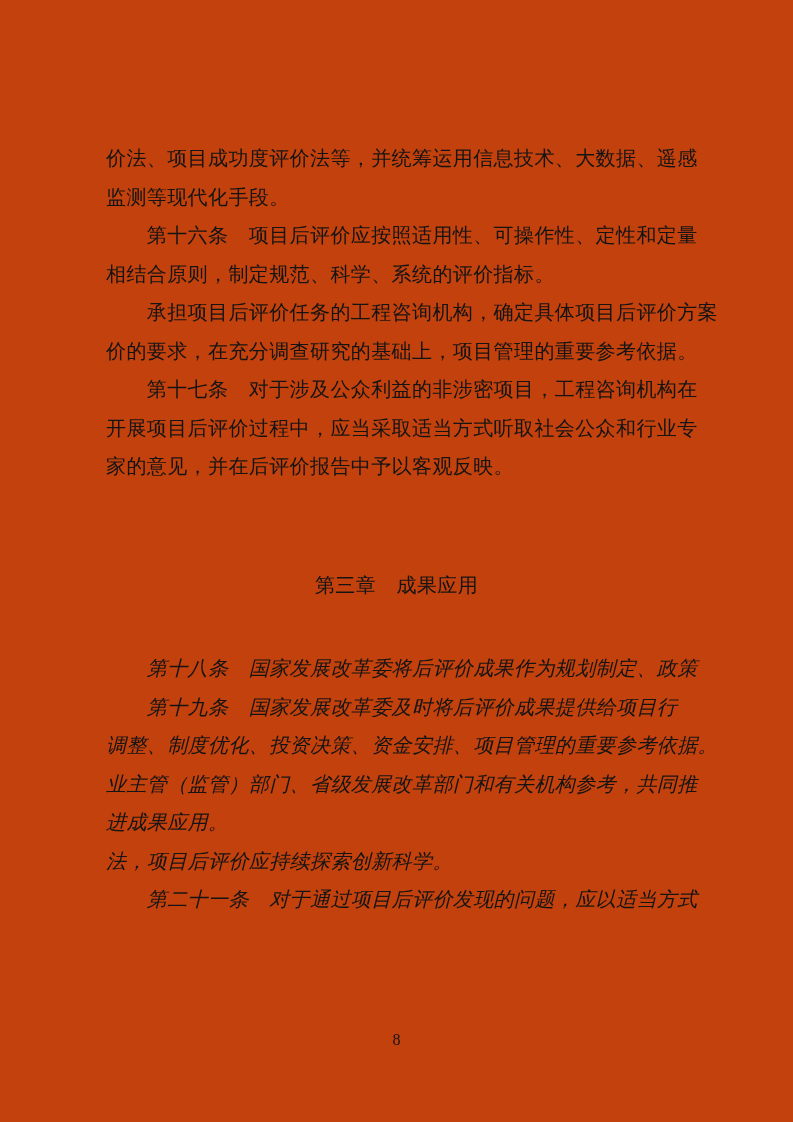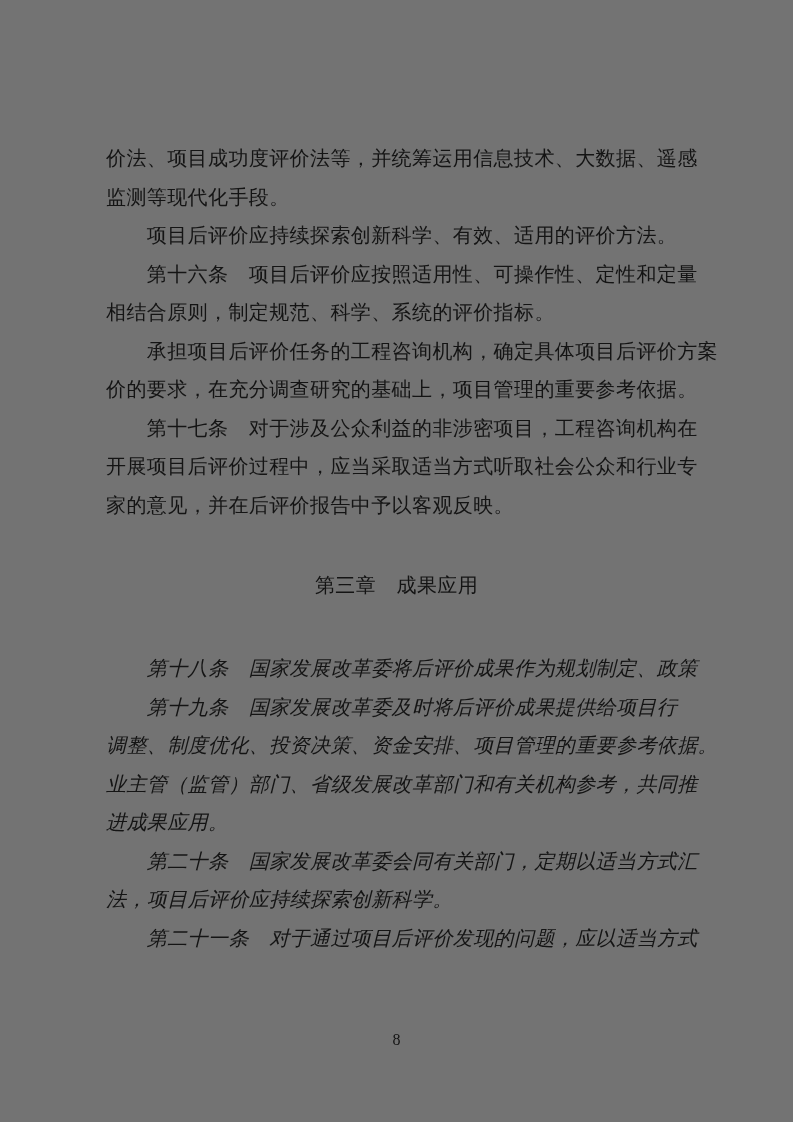--- a/index.html
+++ b/index.html
@@ -4,21 +4,21 @@
 <style>
   html, body {
     margin: 0;
     padding: 0;
     background: #ffffff;
   }
   .page {
     position: relative;
     width: 793px;
     height: 1122px;
-    background: #737373;
+    background: #c2410c;
     overflow: hidden;
     font-family: "Liberation Serif", serif;
     color: #141414;
   }
   .textcol {
     position: absolute;
     left: 106px;
     width: 586px;
   }
   .line {
@@ -55,38 +55,36 @@
   }
 </style>
 </head>
 <body>
 
 <div class="page">
 
   <div class="textcol" id="body-top">
       <div class="line">价法、项目成功度评价法等，并统筹运用信息技术、大数据、遥感</div>
       <div class="line">监测等现代化手段。</div>
-      <div class="line">　　项目后评价应持续探索创新科学、有效、适用的评价方法。</div>
       <div class="line">　　第十六条　项目后评价应按照适用性、可操作性、定性和定量</div>
       <div class="line">相结合原则，制定规范、科学、系统的评价指标。</div>
       <div class="line">　　承担项目后评价任务的工程咨询机构，确定具体项目后评价方案</div>
       <div class="line">价的要求，在充分调查研究的基础上，项目管理的重要参考依据。</div>
       <div class="line">　　第十七条　对于涉及公众利益的非涉密项目，工程咨询机构在</div>
       <div class="line">开展项目后评价过程中，应当采取适当方式听取社会公众和行业专</div>
       <div class="line">家的意见，并在后评价报告中予以客观反映。</div>
     </div>
 
   <div class="chapter-heading">第三章　成果应用</div>
 
   <div class="textcol" id="body-bottom">
       <div class="line">　　第十八条　国家发展改革委将后评价成果作为规划制定、政策</div>
       <div class="line">　　第十九条　国家发展改革委及时将后评价成果提供给项目行</div>
       <div class="line">调整、制度优化、投资决策、资金安排、项目管理的重要参考依据。</div>
       <div class="line">业主管（监管）部门、省级发展改革部门和有关机构参考，共同推</div>
       <div class="line">进成果应用。</div>
-      <div class="line">　　第二十条　国家发展改革委会同有关部门，定期以适当方式汇</div>
       <div class="line">法，项目后评价应持续探索创新科学。</div>
       <div class="line">　　第二十一条　对于通过项目后评价发现的问题，应以适当方式</div>
     </div>
 
   <div class="page-number">8</div>
 
 </div>
 
 </body></html>

